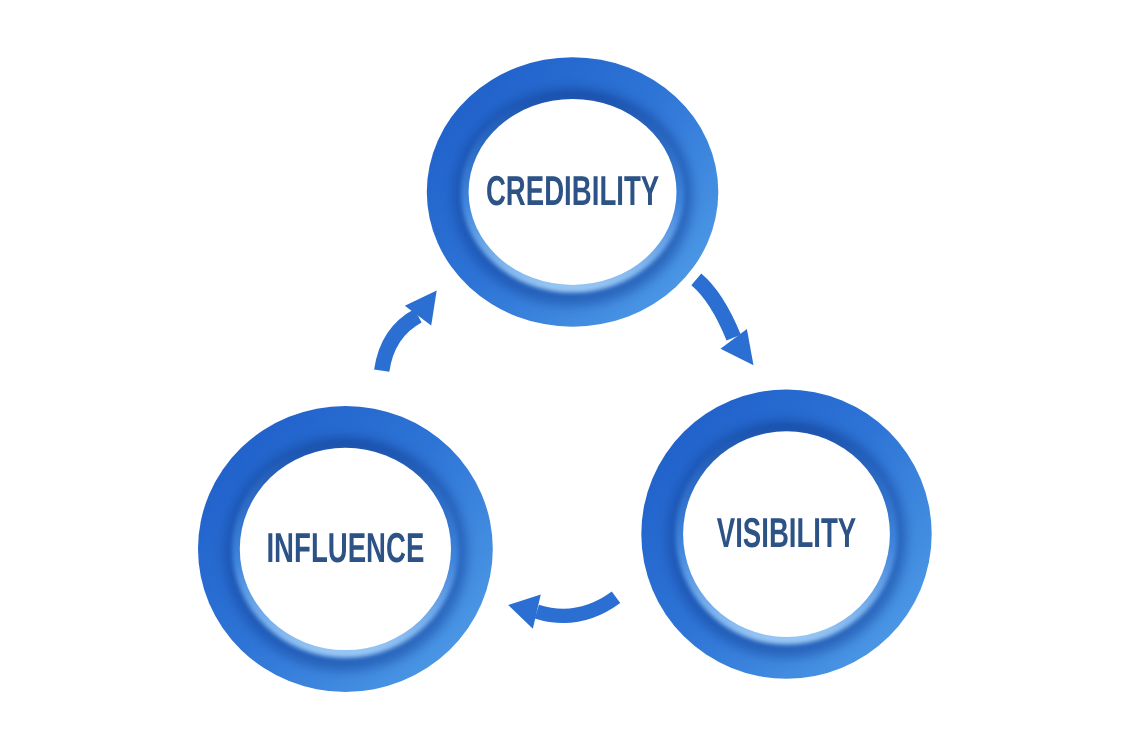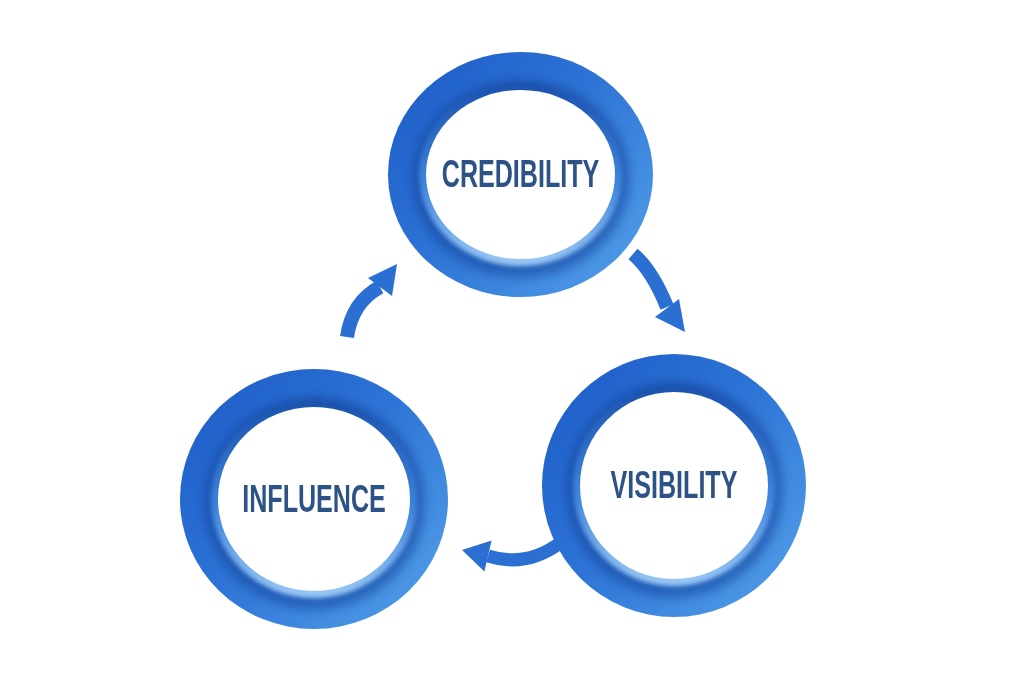--- a/index.html
+++ b/index.html
@@ -16,21 +16,21 @@
     overflow: hidden;
   }
   
   .node {
     position: absolute;
     border-radius: 50%;
     background: linear-gradient(133deg, #1c5cc7 2%, #2e74d6 48%, #55a3ea 100%);
   }
   .node-credibility { left: 388px; top: 52px;  width: 265px; height: 245px; }
   .node-influence   { left: 180px; top: 369px; width: 268px; height: 260px; }
-  .node-visibility  { left: 542px; top: 354px; width: 264px; height: 263px; }
+  .node-visibility  { left: 583px; top: 354px; width: 264px; height: 263px; }
 
   .ring-shadow {
     position: absolute;
     left: 23px; top: 23px; right: 23px; bottom: 23px;
     border-radius: 50%;
     background: #16479f;
     transform: translateY(4px);
     filter: blur(5px);
     opacity: 0.55;
   }

